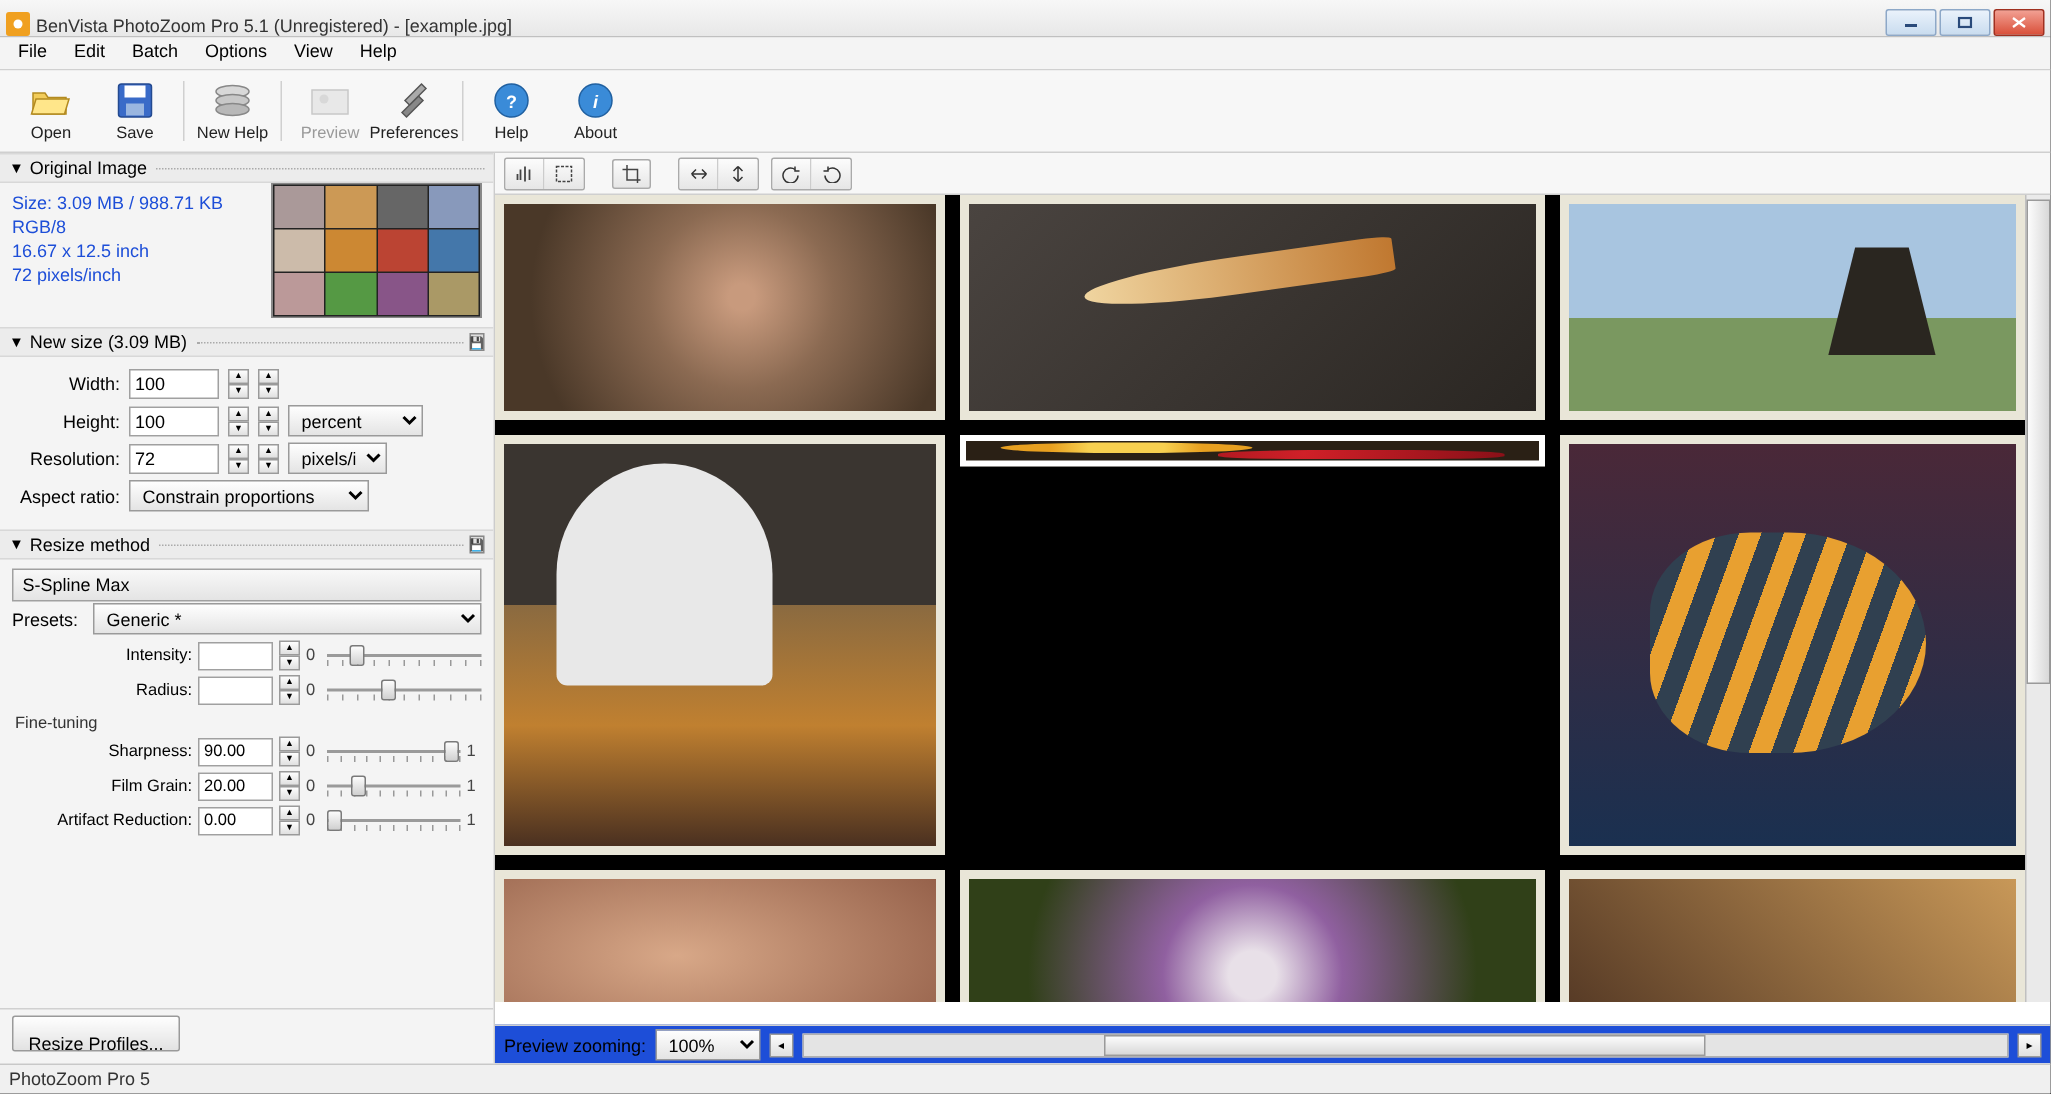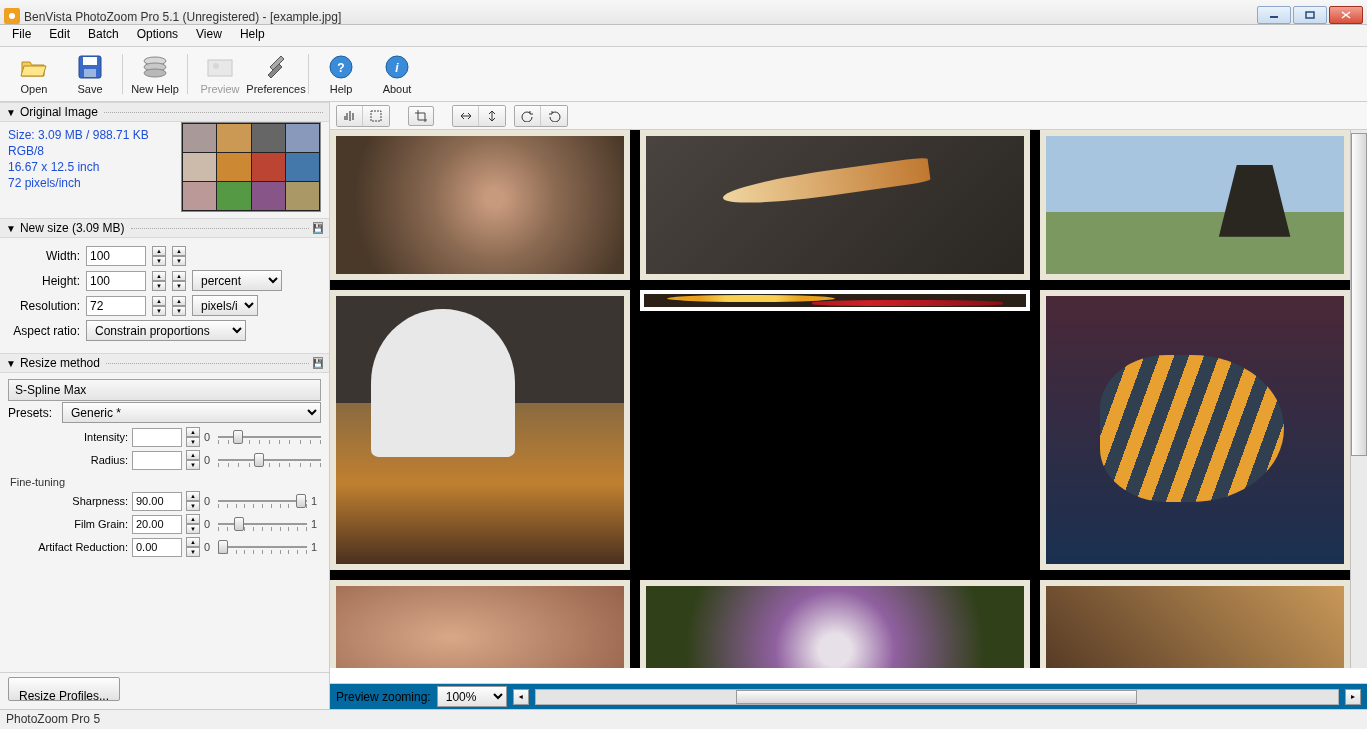--- a/index.html
+++ b/index.html
@@ -99,21 +99,21 @@
 .cell.dome::before{content:'';position:absolute;left:12%;top:5%;width:50%;height:55%;background:#e8e8e8;border-radius:50% 50% 5% 5%;}
 .cell.fruit { background:#2a2015;}
 .cell.fruit::before{content:'';position:absolute;left:6%;top:5%;width:44%;height:58%;background:radial-gradient(circle,#f8d050 30%,#e8a020 60%);border-radius:50%;}
 .cell.fruit::after{content:'';position:absolute;right:6%;bottom:6%;width:50%;height:50%;background:radial-gradient(circle at 30% 30%,#d02028,#8a1018);border-radius:40% 40% 30% 30%;}
 .cell.fish { background:linear-gradient(#4a2838,#1a3050);}
 .cell.fish::after{content:'';position:absolute;left:18%;top:22%;width:62%;height:55%;background:repeating-linear-gradient(110deg,#e8a030 0 14px,#304050 14px 28px);border-radius:40% 55% 55% 40%;}
 .cell.couple { background:radial-gradient(ellipse at 40% 40%,#d8a888,#8a5540);}
 .cell.flower { background:radial-gradient(circle,#e8e0e8 8%,#9060a0 30%,#304018 75%);}
 .cell.food { background:linear-gradient(45deg,#4a3020,#c89858);}
 
-.preview-bottom { height:26px; background:#0369a1; border-top:1px solid #cfcfcf; display:flex; align-items:center; padding:0 6px; gap:6px;margin-top:15px;}
+.preview-bottom { height:26px; background:#1d4ed8; border-top:1px solid #cfcfcf; display:flex; align-items:center; padding:0 6px; gap:6px;margin-top:15px;}
 .hscroll { flex:1; height:16px; border:1px solid #b0b0b0; background:#e4e4e4; position:relative;}
 .hscroll .hthumb{ position:absolute; left:25%; width:50%; top:0; bottom:0; background:linear-gradient(#fcfcfc,#d8d8d8); border:1px solid #9a9a9a;}
 .sb-btn { width:16px;height:16px;border:1px solid #9a9a9a;background:linear-gradient(#fcfcfc,#e0e0e0);font-size:8px;display:flex;align-items:center;justify-content:center;}
 
 .vscroll { width:17px; background:#eaeaea; border-left:1px solid #c0c0c0; display:flex; flex-direction:column;}
 .vscroll .vthumb { flex:0 0 60%; margin-top:20%; background:linear-gradient(90deg,#fcfcfc,#d8d8d8); border:1px solid #9a9a9a;}
 
 .statusbar { height:20px; background:#f0f0f0; border-top:1px solid #c8c8c8; padding:2px 6px; color:#333;}
 
 .small-save { width:10px; height:12px; border:1px solid #888; background:#ddd; font-size:8px; display:flex;align-items:center;justify-content:center;margin-left:4px;}

